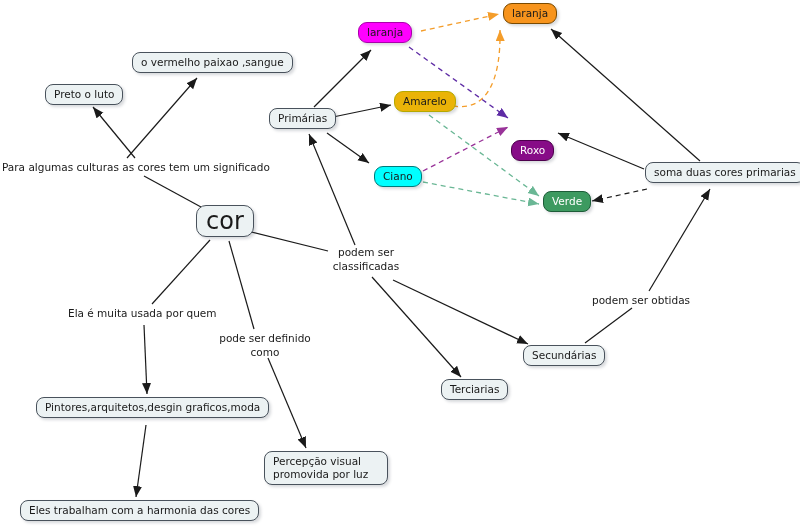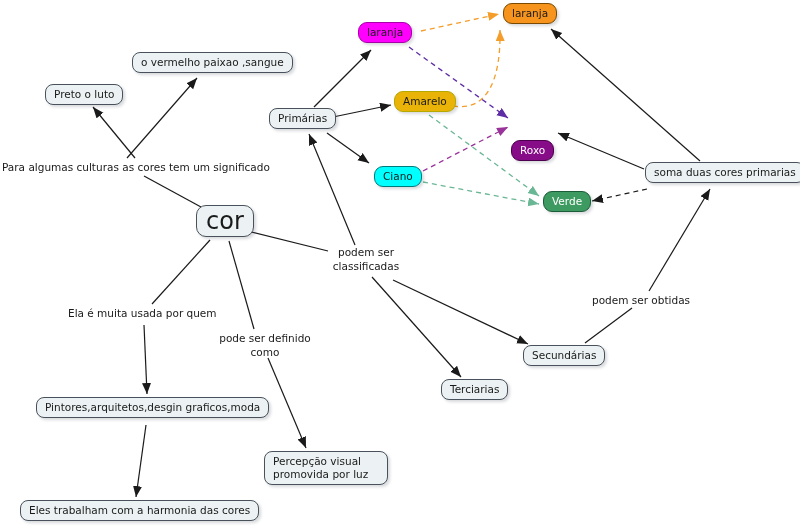--- a/index.html
+++ b/index.html
@@ -89,21 +89,21 @@
 
 <div class="node root-node" style="left:196px;top:205px">cor</div>
 <div class="node" style="left:45px;top:84px">Preto o luto</div>
 <div class="node" style="left:132px;top:52px">o vermelho paixao ,sangue</div>
 <div class="node" style="left:269px;top:108px">Primárias</div>
 <div class="node color-node" style="left: 358px; top: 22px; background: rgb(255, 0, 255); color: rgb(26, 26, 26); border-color: rgb(170, 0, 170);">laranja</div>
 <div class="node color-node" style="left: 503px; top: 3px; background: rgb(247, 148, 29); color: rgb(26, 26, 26); border-color: rgb(122, 74, 0);">laranja</div>
 <div class="node color-node" style="left: 394px; top: 91px; background: #eab308; color: rgb(26, 26, 26); border-color: rgb(181, 168, 0);">Amarelo</div>
 <div class="node color-node" style="left: 511px; top: 112px; background: rgb(135, 12, 135); color: rgb(255, 255, 255); border-color: rgb(77, 0, 77); margin-top: 28px;">Roxo</div>
 <div class="node color-node" style="left: 374px; top: 166px; background: rgb(0, 255, 255); color: rgb(26, 26, 26); border-color: rgb(0, 123, 123);">Ciano</div>
-<div class="node color-node" style="left: 543px; top: 191px; background: rgb(61, 154, 96); color: rgb(255, 255, 255); border-color: rgb(29, 92, 56);">Verde</div>
+<div class="node color-node" style="left: 543px; top: 191px; background: rgb(61, 154, 96); color: rgb(255, 255, 255); border-color: rgb(29, 92, 56); border-radius: 8px;">Verde</div>
 <div class="node" style="left:645px;top:162px">soma duas cores primarias</div>
 <div class="node" style="left:523px;top:345px">Secundárias</div>
 <div class="node" style="left:441px;top:379px">Terciarias</div>
 <div class="node" style="left:36px;top:397px">Pintores,arquitetos,desgin graficos,moda</div>
 <div class="node wrap-node" style="left:264px;top:451px;max-width:106px">Percepção visual promovida por luz</div>
 <div class="node" style="left:20px;top:500px">Eles trabalham com a harmonia das cores</div>
 
 <div class="link-label" style="left:2px;top:161px">Para algumas culturas as cores tem um significado</div>
 <div class="link-label wrap-label" style="left:326px;top:246px;width:80px">podem ser classificadas</div>
 <div class="link-label" style="left:68px;top:307px">Ela é muita usada por quem</div>

